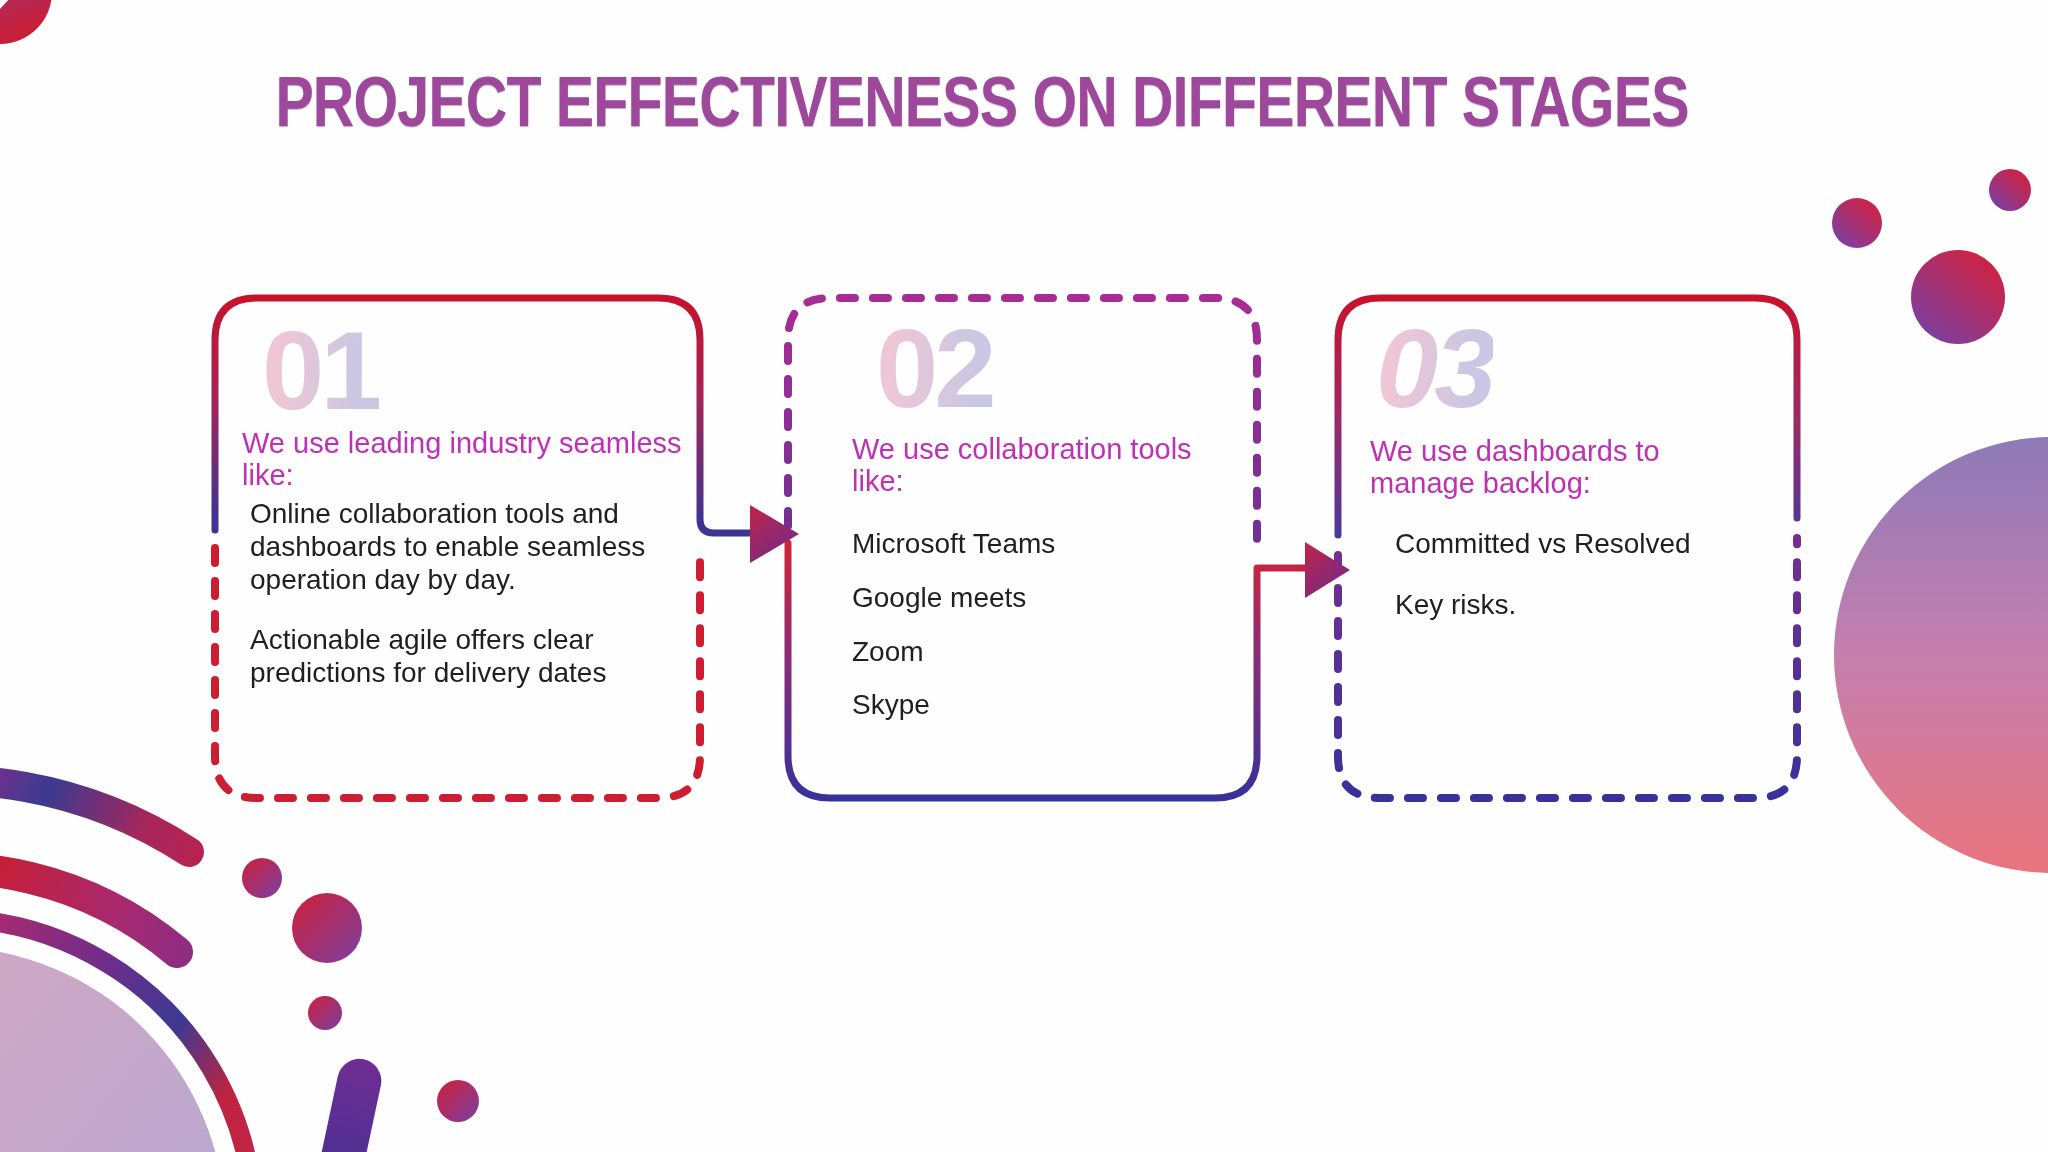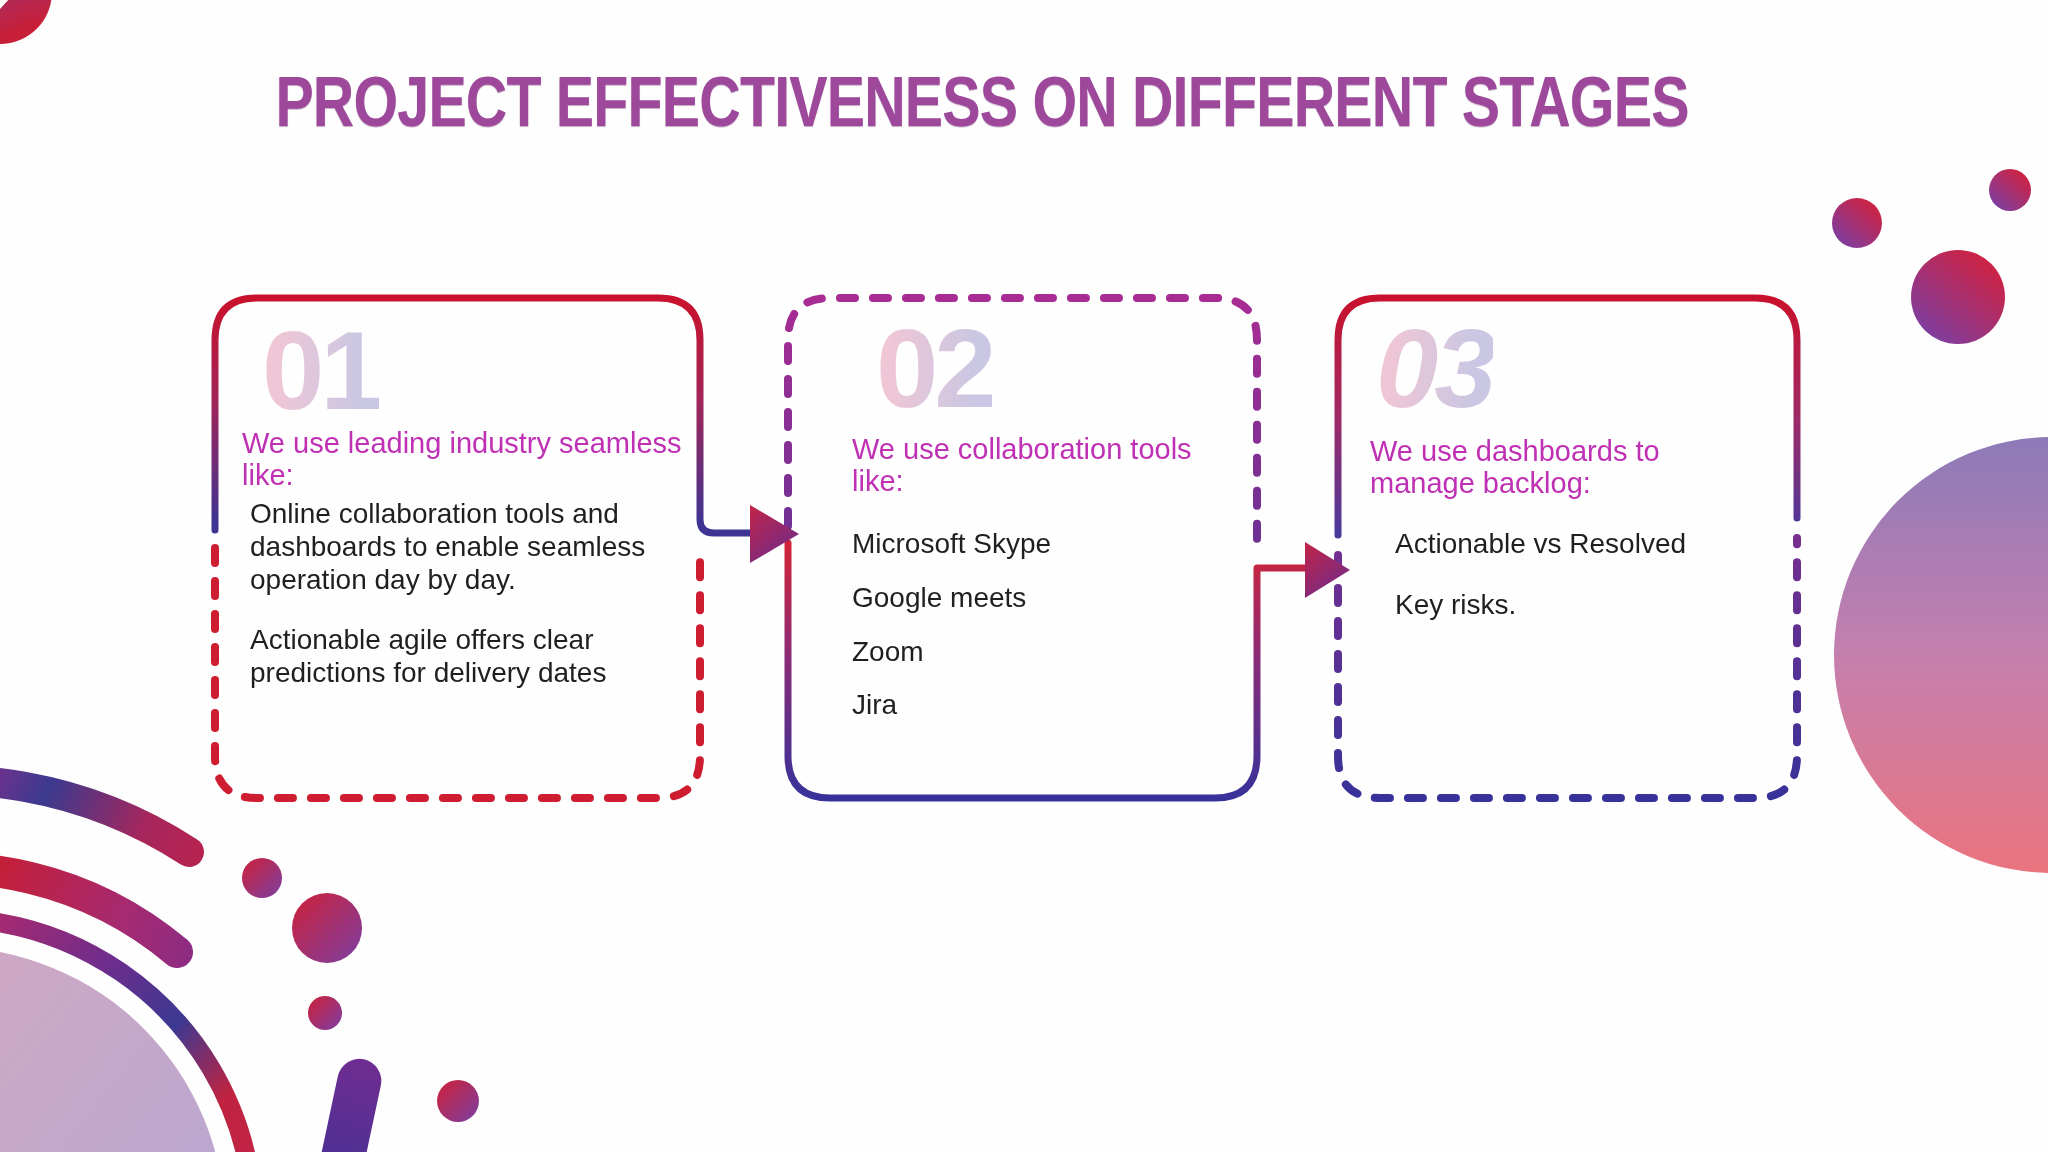--- a/index.html
+++ b/index.html
@@ -187,29 +187,29 @@
     <div class="abs card-body body1">
       <p>Online collaboration tools and dashboards to enable seamless operation day by day.</p>
       <p>Actionable agile offers clear predictions for delivery dates</p>
     </div>
   </div>
 
   <div>
     <div class="abs card-number num2">02</div>
     <div class="abs card-heading head2">We use collaboration tools like:</div>
     <div class="abs card-body list-body body2">
-      <p>Microsoft Skype</p>
+      <p>Microsoft Teams</p>
       <p>Google meets</p>
       <p>Zoom</p>
-      <p>Jira</p>
+      <p>Skype</p>
     </div>
   </div>
 
   <div>
     <div class="abs card-number num3">03</div>
     <div class="abs card-heading head3">We use dashboards to manage backlog:</div>
     <div class="abs card-body c3-items body3">
-      <p>Actionable vs Resolved</p>
+      <p>Committed vs Resolved</p>
       <p>Key risks.</p>
     </div>
   </div>
 
 </div>
 
 </body></html>

